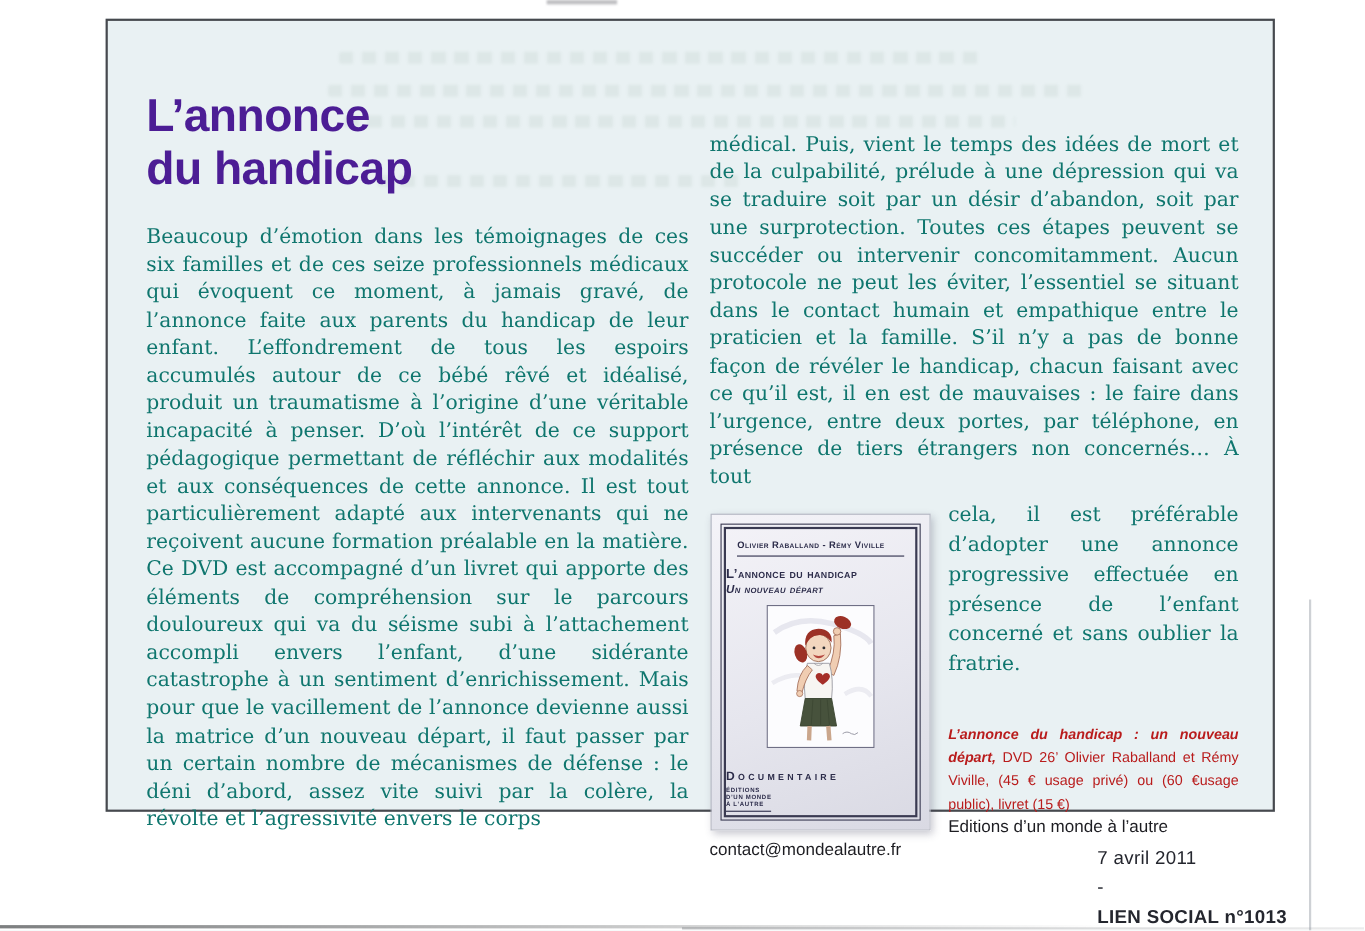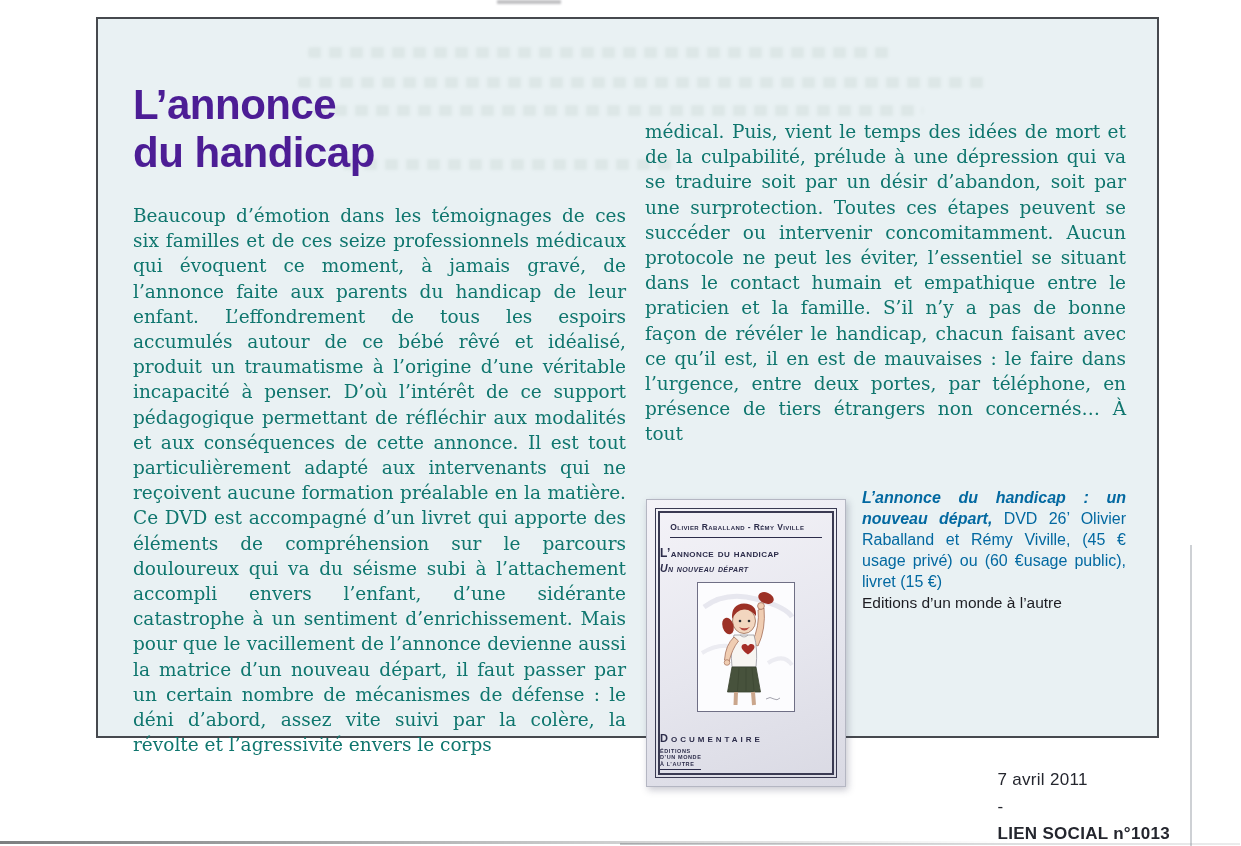--- a/index.html
+++ b/index.html
@@ -73,21 +73,21 @@
   }
   .dvd-genre{margin-top:20px;font-size:11px;font-weight:bold;font-variant:small-caps;letter-spacing:3px;}
   .dvd-publisher{
     display:inline-block;margin-top:4px;padding-bottom:2px;
     border-bottom:1px solid #2c2c4a;
     font-size:5.5px;font-weight:bold;line-height:6.5px;letter-spacing:.6px;text-transform:uppercase;
   }
   
   .caption{
     margin:40px 0 0 0;
-    font-size:16px;line-height:21px;color:#0369a1;text-align:justify;
+    font-size:13px;line-height:21px;color:#b91c1c;text-align:justify;
   }
   .cap-bi{font-weight:bold;font-style:italic;}
   .caption-line{margin:0;font-size:15.5px;line-height:21px;color:#1d1d22;}
   
   .footer{
     position:absolute;top:770px;right:77px;
     display:flex;align-items:baseline;gap:7px;
     font-size:17px;color:#24262e;letter-spacing:.3px;flex-direction:column;
   }
   .f-journal{font-weight:bold;}
@@ -175,23 +175,25 @@
             </div>
             <div class="dvd-genre">Documentaire</div>
             <div class="dvd-publisher">
               <div>Éditions</div>
               <div>d’un monde</div>
               <div>à l’autre</div>
             </div>
           </div>
         </div>
 
+        <p class="body-serif rc2">cela, il est préférable d’adopter une annonce progressive effectuée en présence de l’enfant concerné et sans oublier la fratrie.</p>
 
         <p class="caption"><span class="cap-bi">L’annonce du handicap : un nouveau départ,</span><span> DVD 26’ Olivier Raballand et Rémy Viville, (45 € usage privé) ou (60 €usage public), livret (15 €)</span></p>
         <p class="caption-line">Editions d’un monde à l’autre</p>
+        <p class="caption-line">contact@mondealautre.fr</p>
 
       </div>
     </div>
 
   </div>
 
   <div class="footer">
     <span class="f-date">7 avril 2011</span>
     <span class="f-dash">-</span>
     <span class="f-journal">LIEN SOCIAL n°1013</span>

